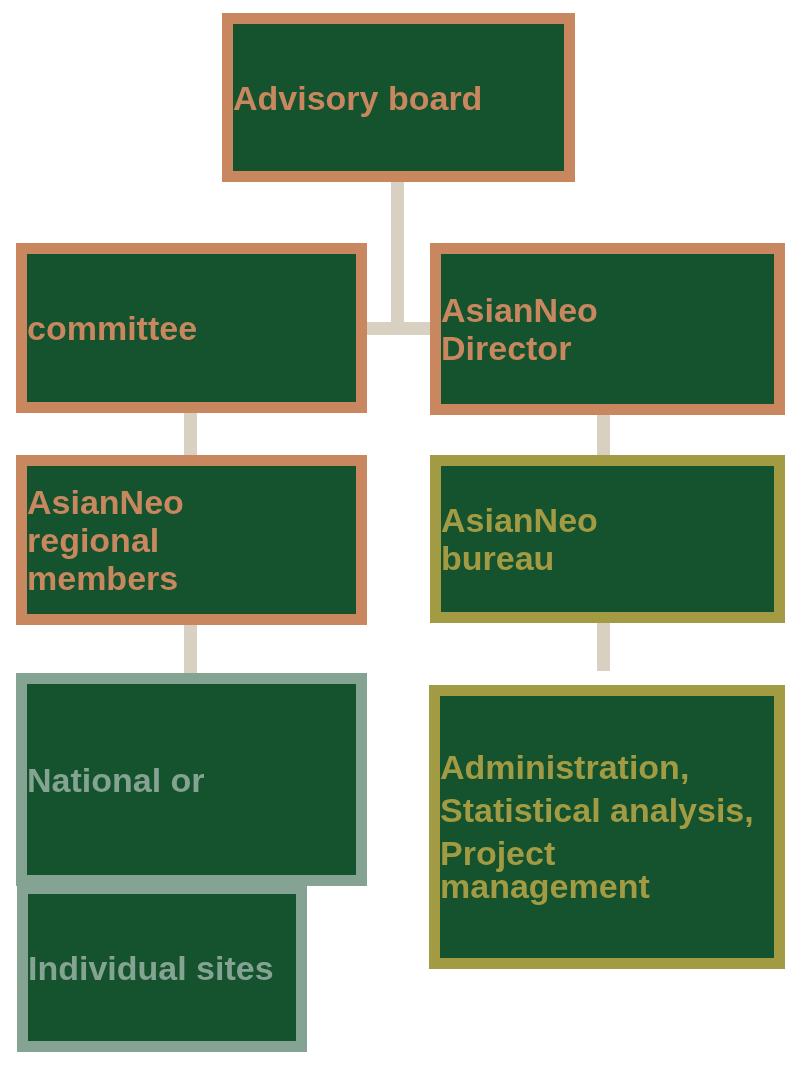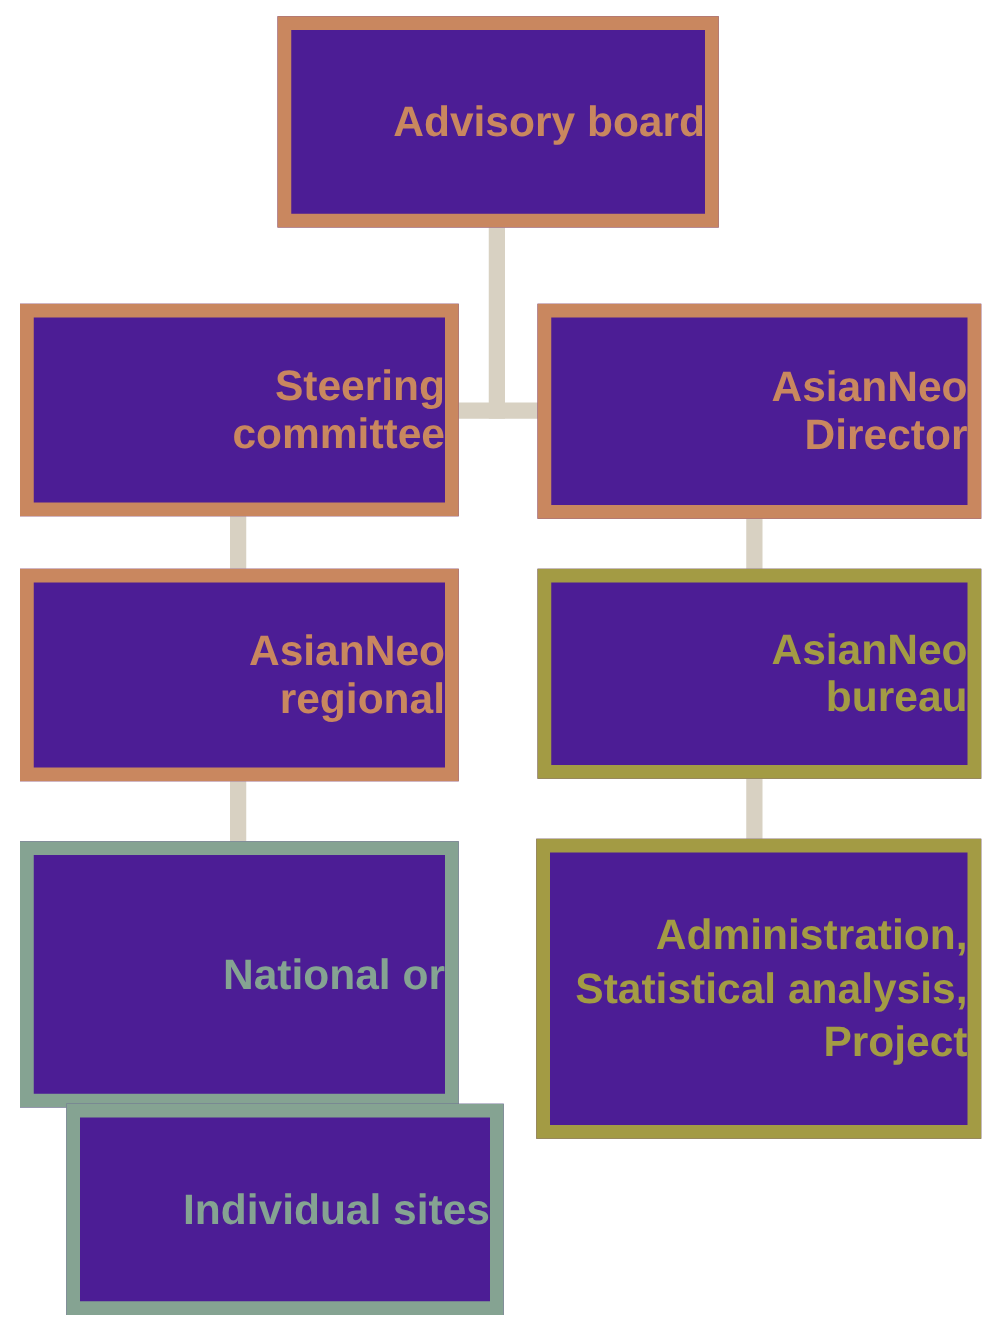--- a/index.html
+++ b/index.html
@@ -20,25 +20,25 @@
     position: absolute;
     background: var(--connector, #D8D1C2);
     z-index: 1;
   }
   .connector.v { width: 13px; }
   .connector.h { height: 13px; }
 
   .node {
     position: absolute;
     z-index: 2;
-    background: #4c1d95;
+    background: #14532d;
     box-sizing: border-box;
     display: flex;
     flex-direction: column;
-    align-items: flex-end;
+    align-items: flex-start;
     justify-content: center;
     text-align: center;
     font-weight: bold;
     font-size: 34px;
     line-height: 38px;
     white-space: nowrap;
   }
   .node.orange { border: 11px solid var(--orange, #C9875F); color: var(--orange, #C9875F); }
   .node.olive  { border: 11px solid var(--olive,  #A39B44); color: var(--olive,  #A39B44); }
   .node.teal   { border: 11px solid var(--teal,   #85A392); color: var(--teal,   #85A392); }
@@ -58,46 +58,47 @@
   <div class="connector v" style="left:184px; top:625px; height:48px;"></div>
   <div class="connector v" style="left:184px; top:842px; height:41px;"></div>
   <div class="connector v" style="left:597px; top:415px; height:40px;"></div>
   <div class="connector v" style="left:597px; top:623px; height:48px;"></div>
 
   <div class="node orange" style="left:222px; top:13px; width:353px; height:169px;">
     <span class="line">Advisory board</span>
   </div>
 
   <div class="node orange" style="left:16px; top:243px; width:351px; height:170px;">
-    <span class="line">Steering</span>
     <span class="line">committee</span>
   </div>
 
   <div class="node orange" style="left:430px; top:243px; width:355px; height:172px;">
     <span class="line">AsianNeo</span>
     <span class="line">Director</span>
   </div>
 
   <div class="node orange" style="left:16px; top:455px; width:351px; height:170px;">
     <span class="line">AsianNeo</span>
     <span class="line">regional</span>
+    <span class="line">members</span>
   </div>
 
   <div class="node olive" style="left:430px; top:455px; width:355px; height:168px;">
     <span class="line">AsianNeo</span>
     <span class="line">bureau</span>
   </div>
 
   <div class="node teal" style="left:16px; top:673px; width:351px; height:213px;">
     <span class="line">National or</span>
   </div>
 
-  <div class="node olive dense" style="left:429px; top:671px; width:356px; height:240px;">
+  <div class="node olive dense" style="left:429px; top:685px; width:356px; height:284px;">
     <span class="line">Administration,</span>
     <span class="line gap">Statistical analysis,</span>
     <span class="line gap">Project</span>
+    <span class="line">management</span>
   </div>
 
-  <div class="node teal" style="left:17px; top:883px; width:350px; height:169px;margin-left:36px;">
+  <div class="node teal" style="left:17px; top:883px; width:290px; height:169px;">
     <span class="line">Individual sites</span>
   </div>
 
 </div>
 
 </body></html>

